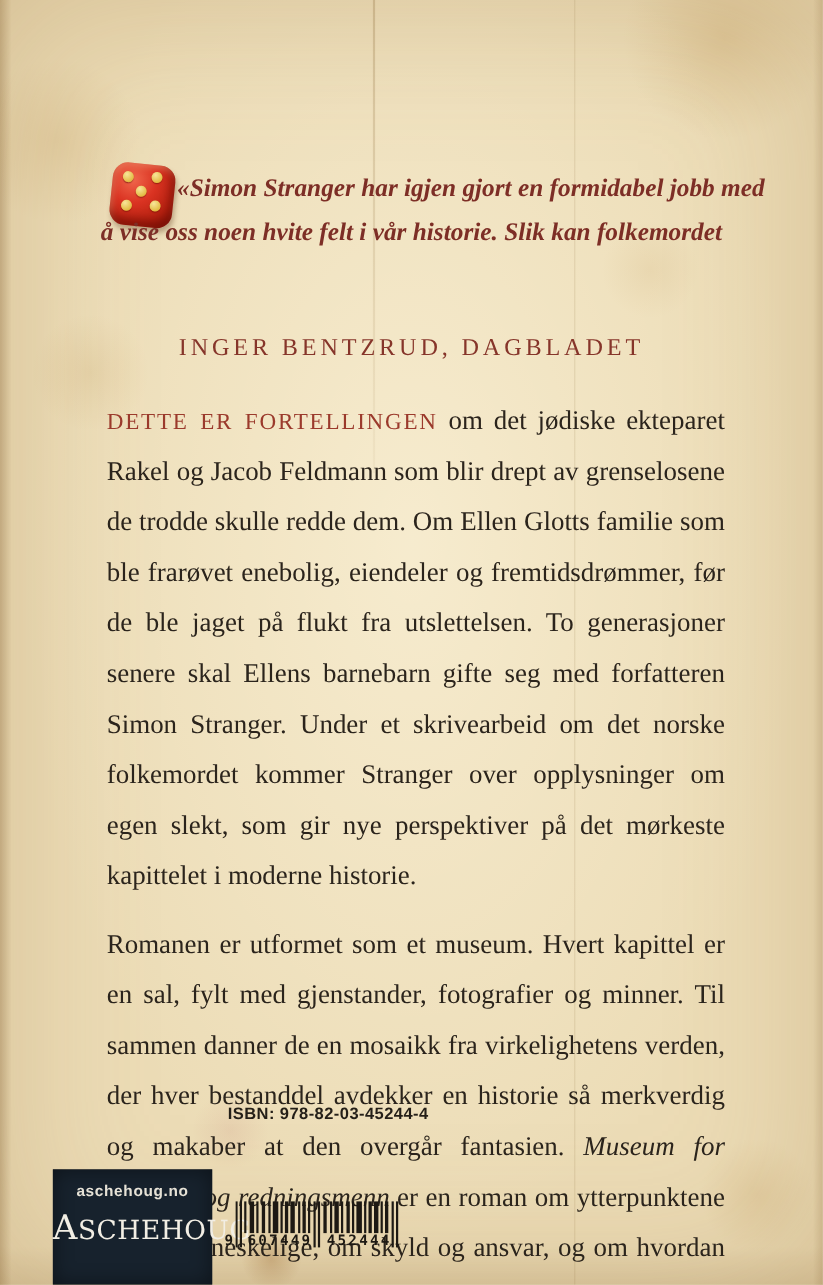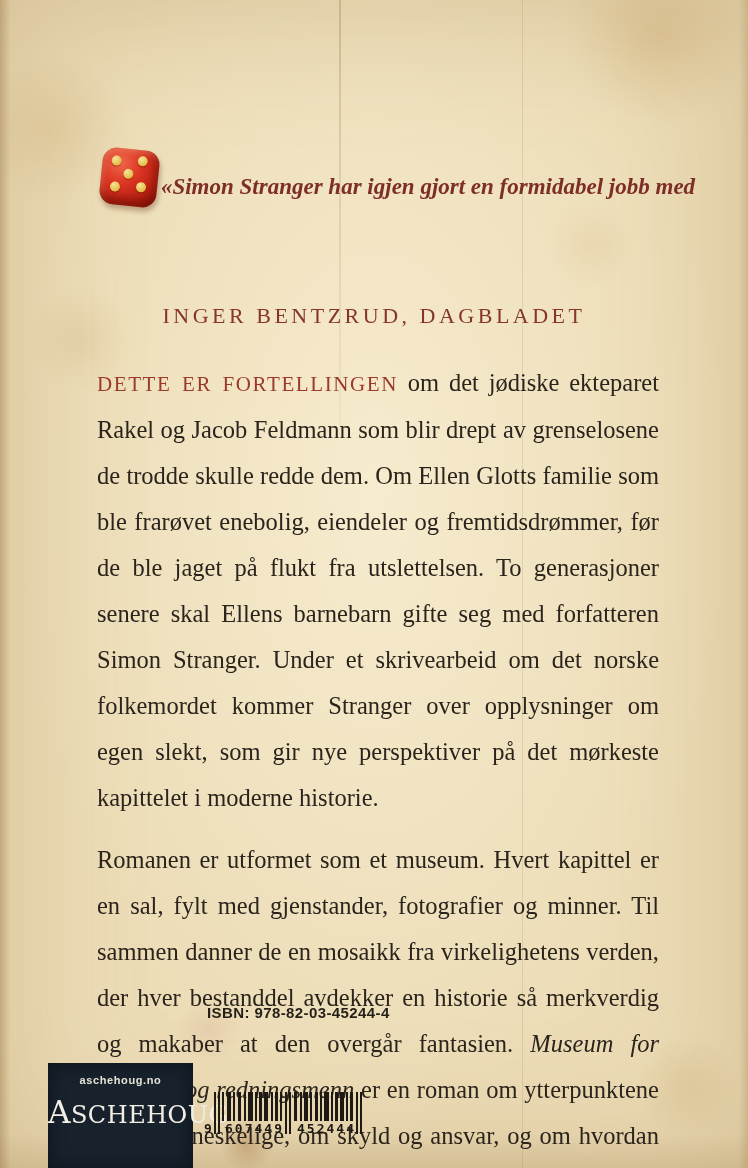--- a/index.html
+++ b/index.html
@@ -40,38 +40,38 @@
        background:radial-gradient(circle at 35% 30%, #f8e59a, #e2bb43 70%, #b98f22 100%);
        box-shadow:0 1px 1px rgba(90,10,0,.5);}
   .pip.p1{left:9px;top:8px;}  .pip.p2{left:35px;top:6px;}
   .pip.p3{left:22px;top:20px;}
   .pip.p4{left:10px;top:34px;} .pip.p5{left:36px;top:32px;}
 
   
   .quote{position:absolute;top:151px;left:0;width:748px;text-align:center;
          color:#7d2e26;font-style:italic;font-weight:bold;font-size:23px;}
   .quote-line{line-height:40px;white-space:nowrap;}
-  .quote-line.first{padding-left:108px;margin-top:16px;}
+  .quote-line.first{padding-left:108px;}
   .attribution{position:absolute;top:303px;left:0;width:748px;text-align:center;
                color:#86352a;font-size:22px;letter-spacing:3.5px;font-weight:normal;}
 
   
   .body-block{position:absolute;top:360px;left:97px;width:562px;
               color:#2b241c;font-size:24.5px;line-height:46px;text-align:justify;font-family:Liberation Serif, serif;}
   .body-block p{margin:0;}
   .body-block p + p{margin-top:16px;}
   .lead-in{color:#9b3a2c;font-size:21px;letter-spacing:1.6px;}
   .book-title{font-style:italic;}
 
   
   .pubbox{position:absolute;left:48px;top:1063px;width:145px;height:105px;
           background:#17222d;color:#ece8dc;text-align:center;
           box-shadow:inset 0 0 18px rgba(0,0,0,.45);}
   .pub-site{margin-top:11px;font-family:"Liberation Sans", sans-serif;
-            font-size:11px;font-weight:bold;letter-spacing:.6px;color:#e6e2d6;}
+            font-size:14px;font-weight:bold;letter-spacing:.6px;color:#e6e2d6;}
   .pub-logo{margin-top:11px;font-family:"DejaVu Serif", serif;
             font-size:24px;letter-spacing:.5px;color:#f2eee4;line-height:30px;}
   .pub-logo::first-letter{font-size:31px;}
 
   
   .isbn-label{position:absolute;left:207px;top:1004px;
               font-family:"Liberation Sans", sans-serif;font-weight:bold;
               font-size:15px;letter-spacing:.4px;color:#241f18;}
   .barcode{position:absolute;left:204px;top:1092px;width:162px;height:46px;}
   .barcode svg{position:absolute;left:10px;top:0;}
@@ -93,20 +93,21 @@
   <div class="die">
     <span class="pip p1"></span>
     <span class="pip p2"></span>
     <span class="pip p3"></span>
     <span class="pip p4"></span>
     <span class="pip p5"></span>
   </div>
 
   <div class="quote">
     <div class="quote-line first">«Simon Stranger har igjen gjort en formidabel jobb med</div>
+    <div class="quote-line">å vise oss noen hvite felt i vår historie. Slik kan folkemordet</div>
   </div>
 
   <div class="attribution">INGER BENTZRUD, DAGBLADET</div>
 
   <div class="body-block">
     <p><span class="lead-in">DETTE ER FORTELLINGEN</span><span> om det jødiske ekteparet Rakel og Jacob Feldmann som blir drept av grenselosene de trodde skulle redde dem. Om Ellen Glotts familie som ble frarøvet enebolig, eiendeler og fremtidsdrømmer, før de ble jaget på flukt fra utslettelsen. To generasjoner senere skal Ellens barnebarn gifte seg med forfatteren Simon Stranger. Under et skrivearbeid om det norske folkemordet kommer Stranger over opplysninger om egen slekt, som gir nye perspektiver på det mørkeste kapittelet i moderne historie.</span></p>
     <p><span>Romanen er utformet som et museum. Hvert kapittel er en sal, fylt med gjenstander, fotografier og minner. Til sammen danner de en mosaikk fra virkelighetens verden, der hver bestanddel avdekker en historie så merkverdig og makaber at den overgår fantasien. </span><span class="book-title">Museum for mordere og redningsmenn</span><span> er en roman om ytterpunktene i det menneskelige, om skyld og ansvar, og om hvordan vi iblant kan være avhengig av fremmede for å overleve.</span></p>
   </div>
 
   <div class="pubbox">

